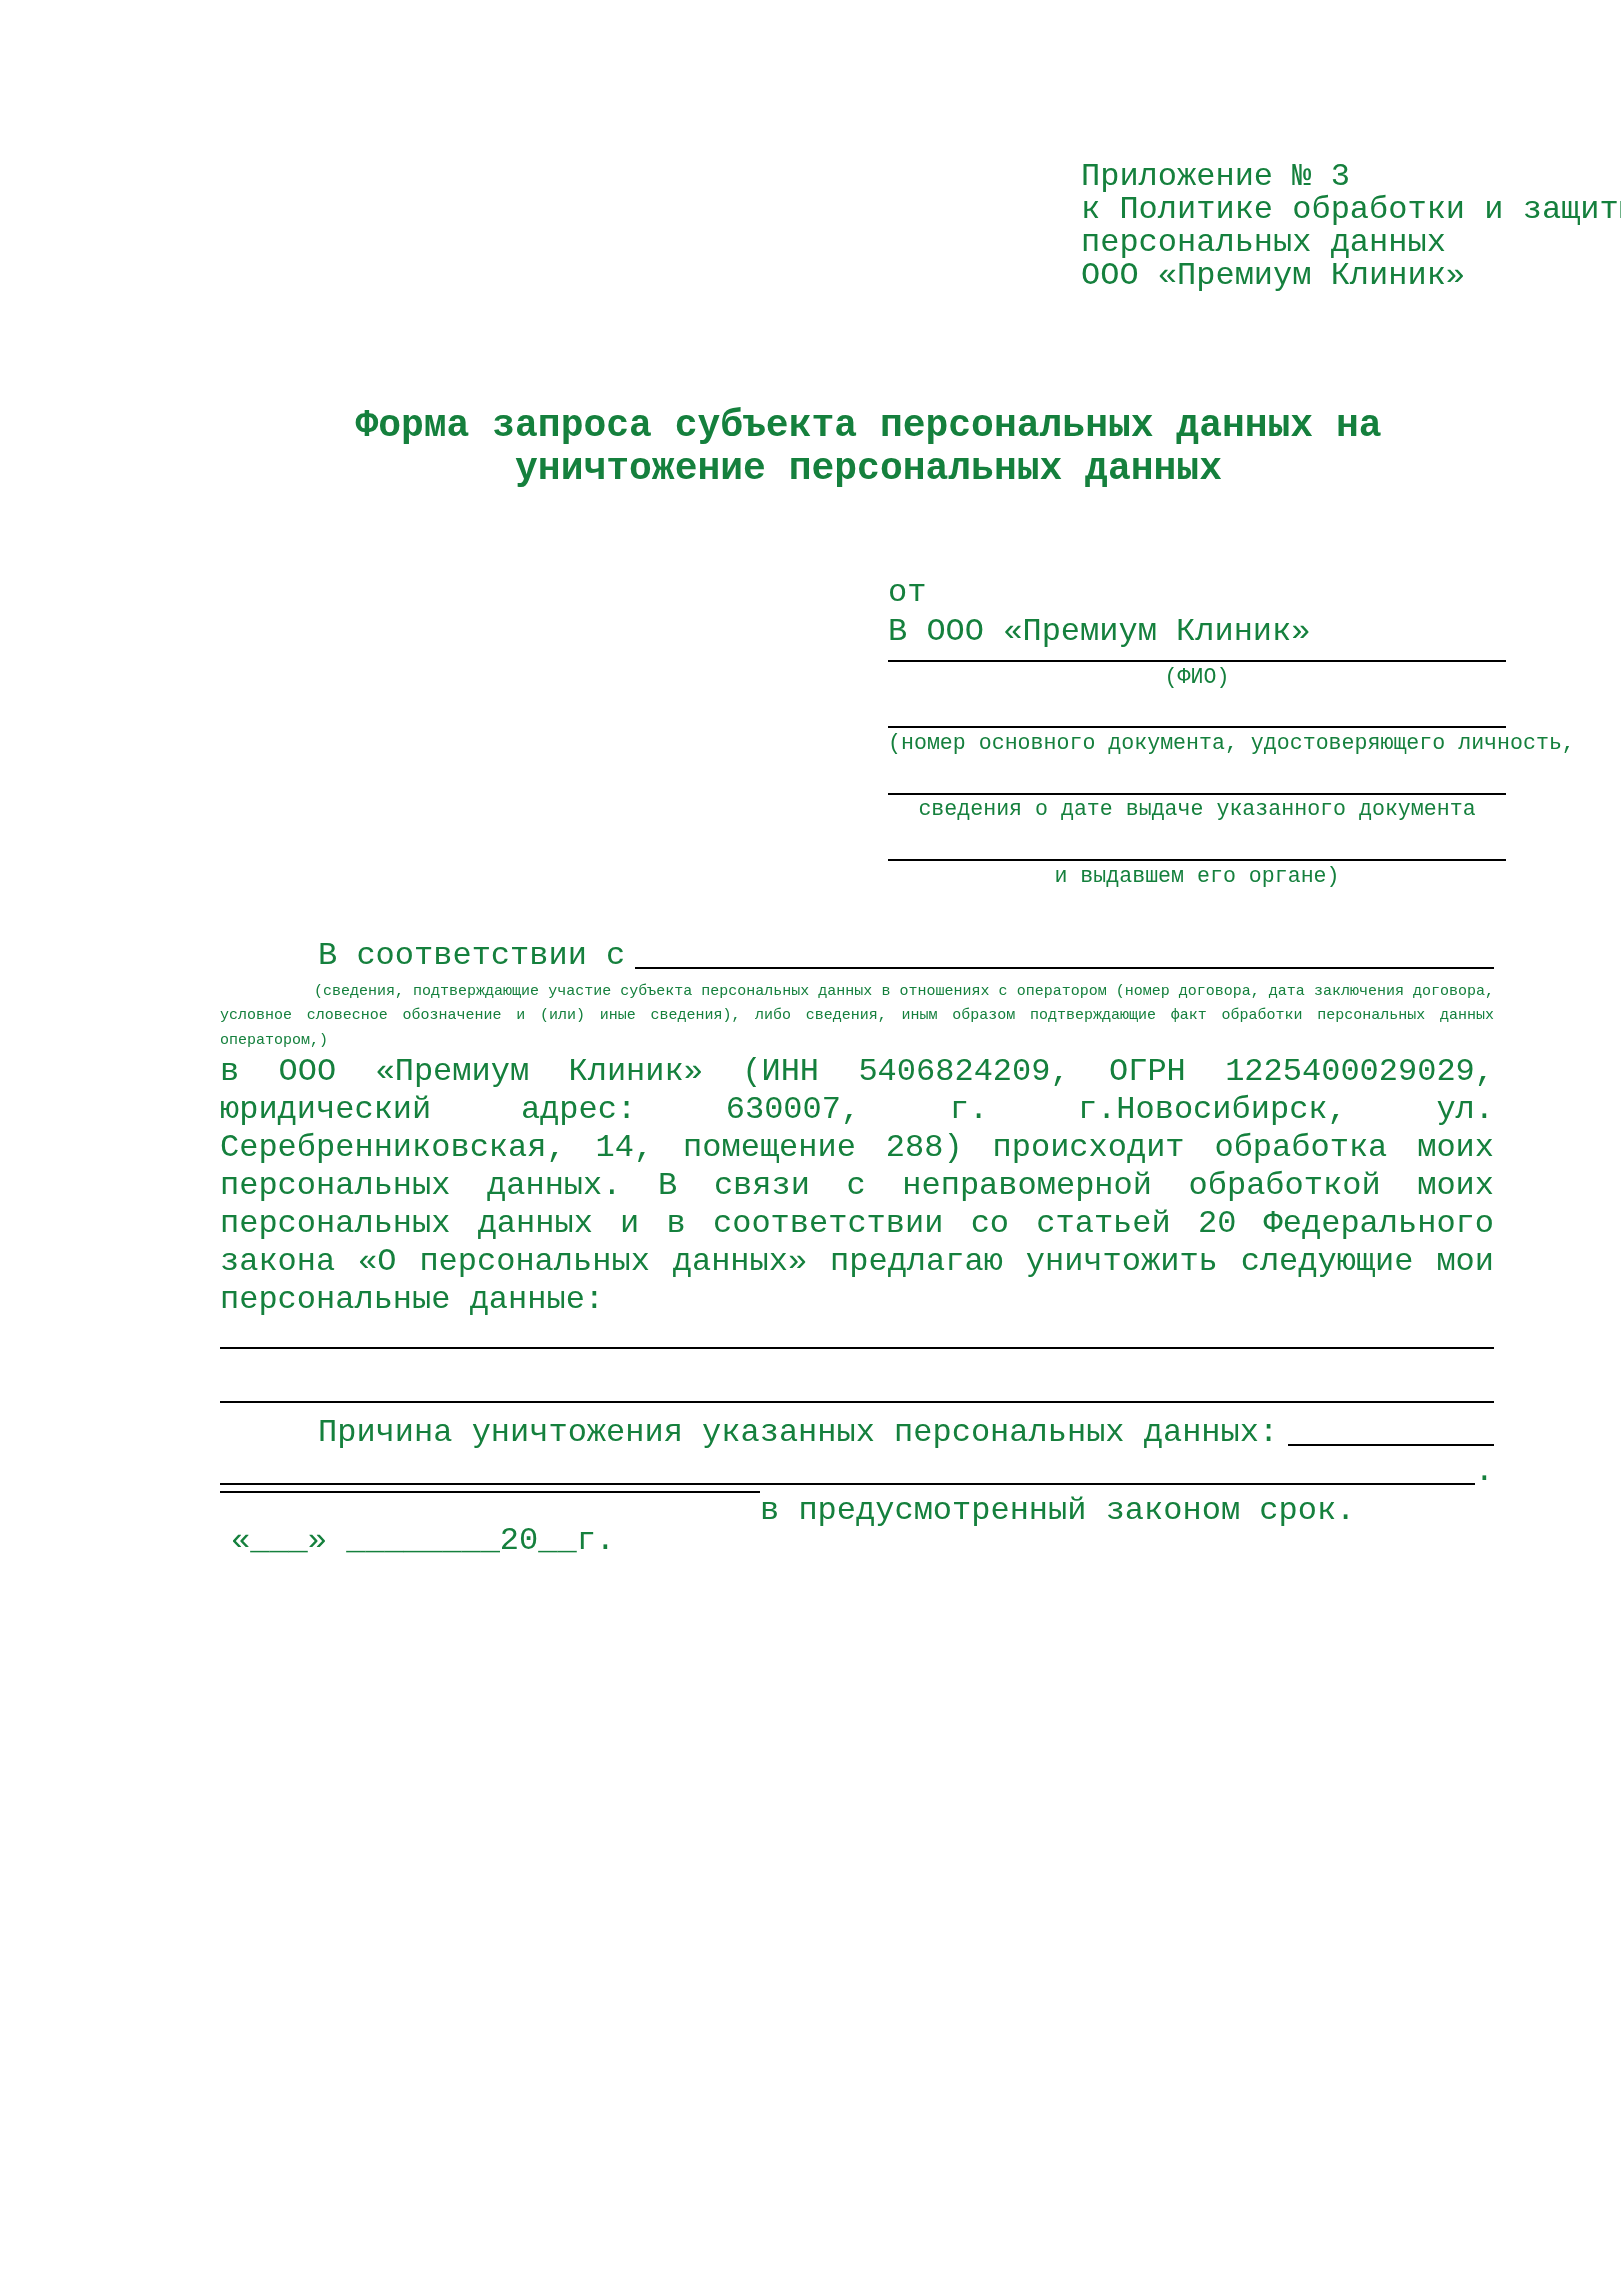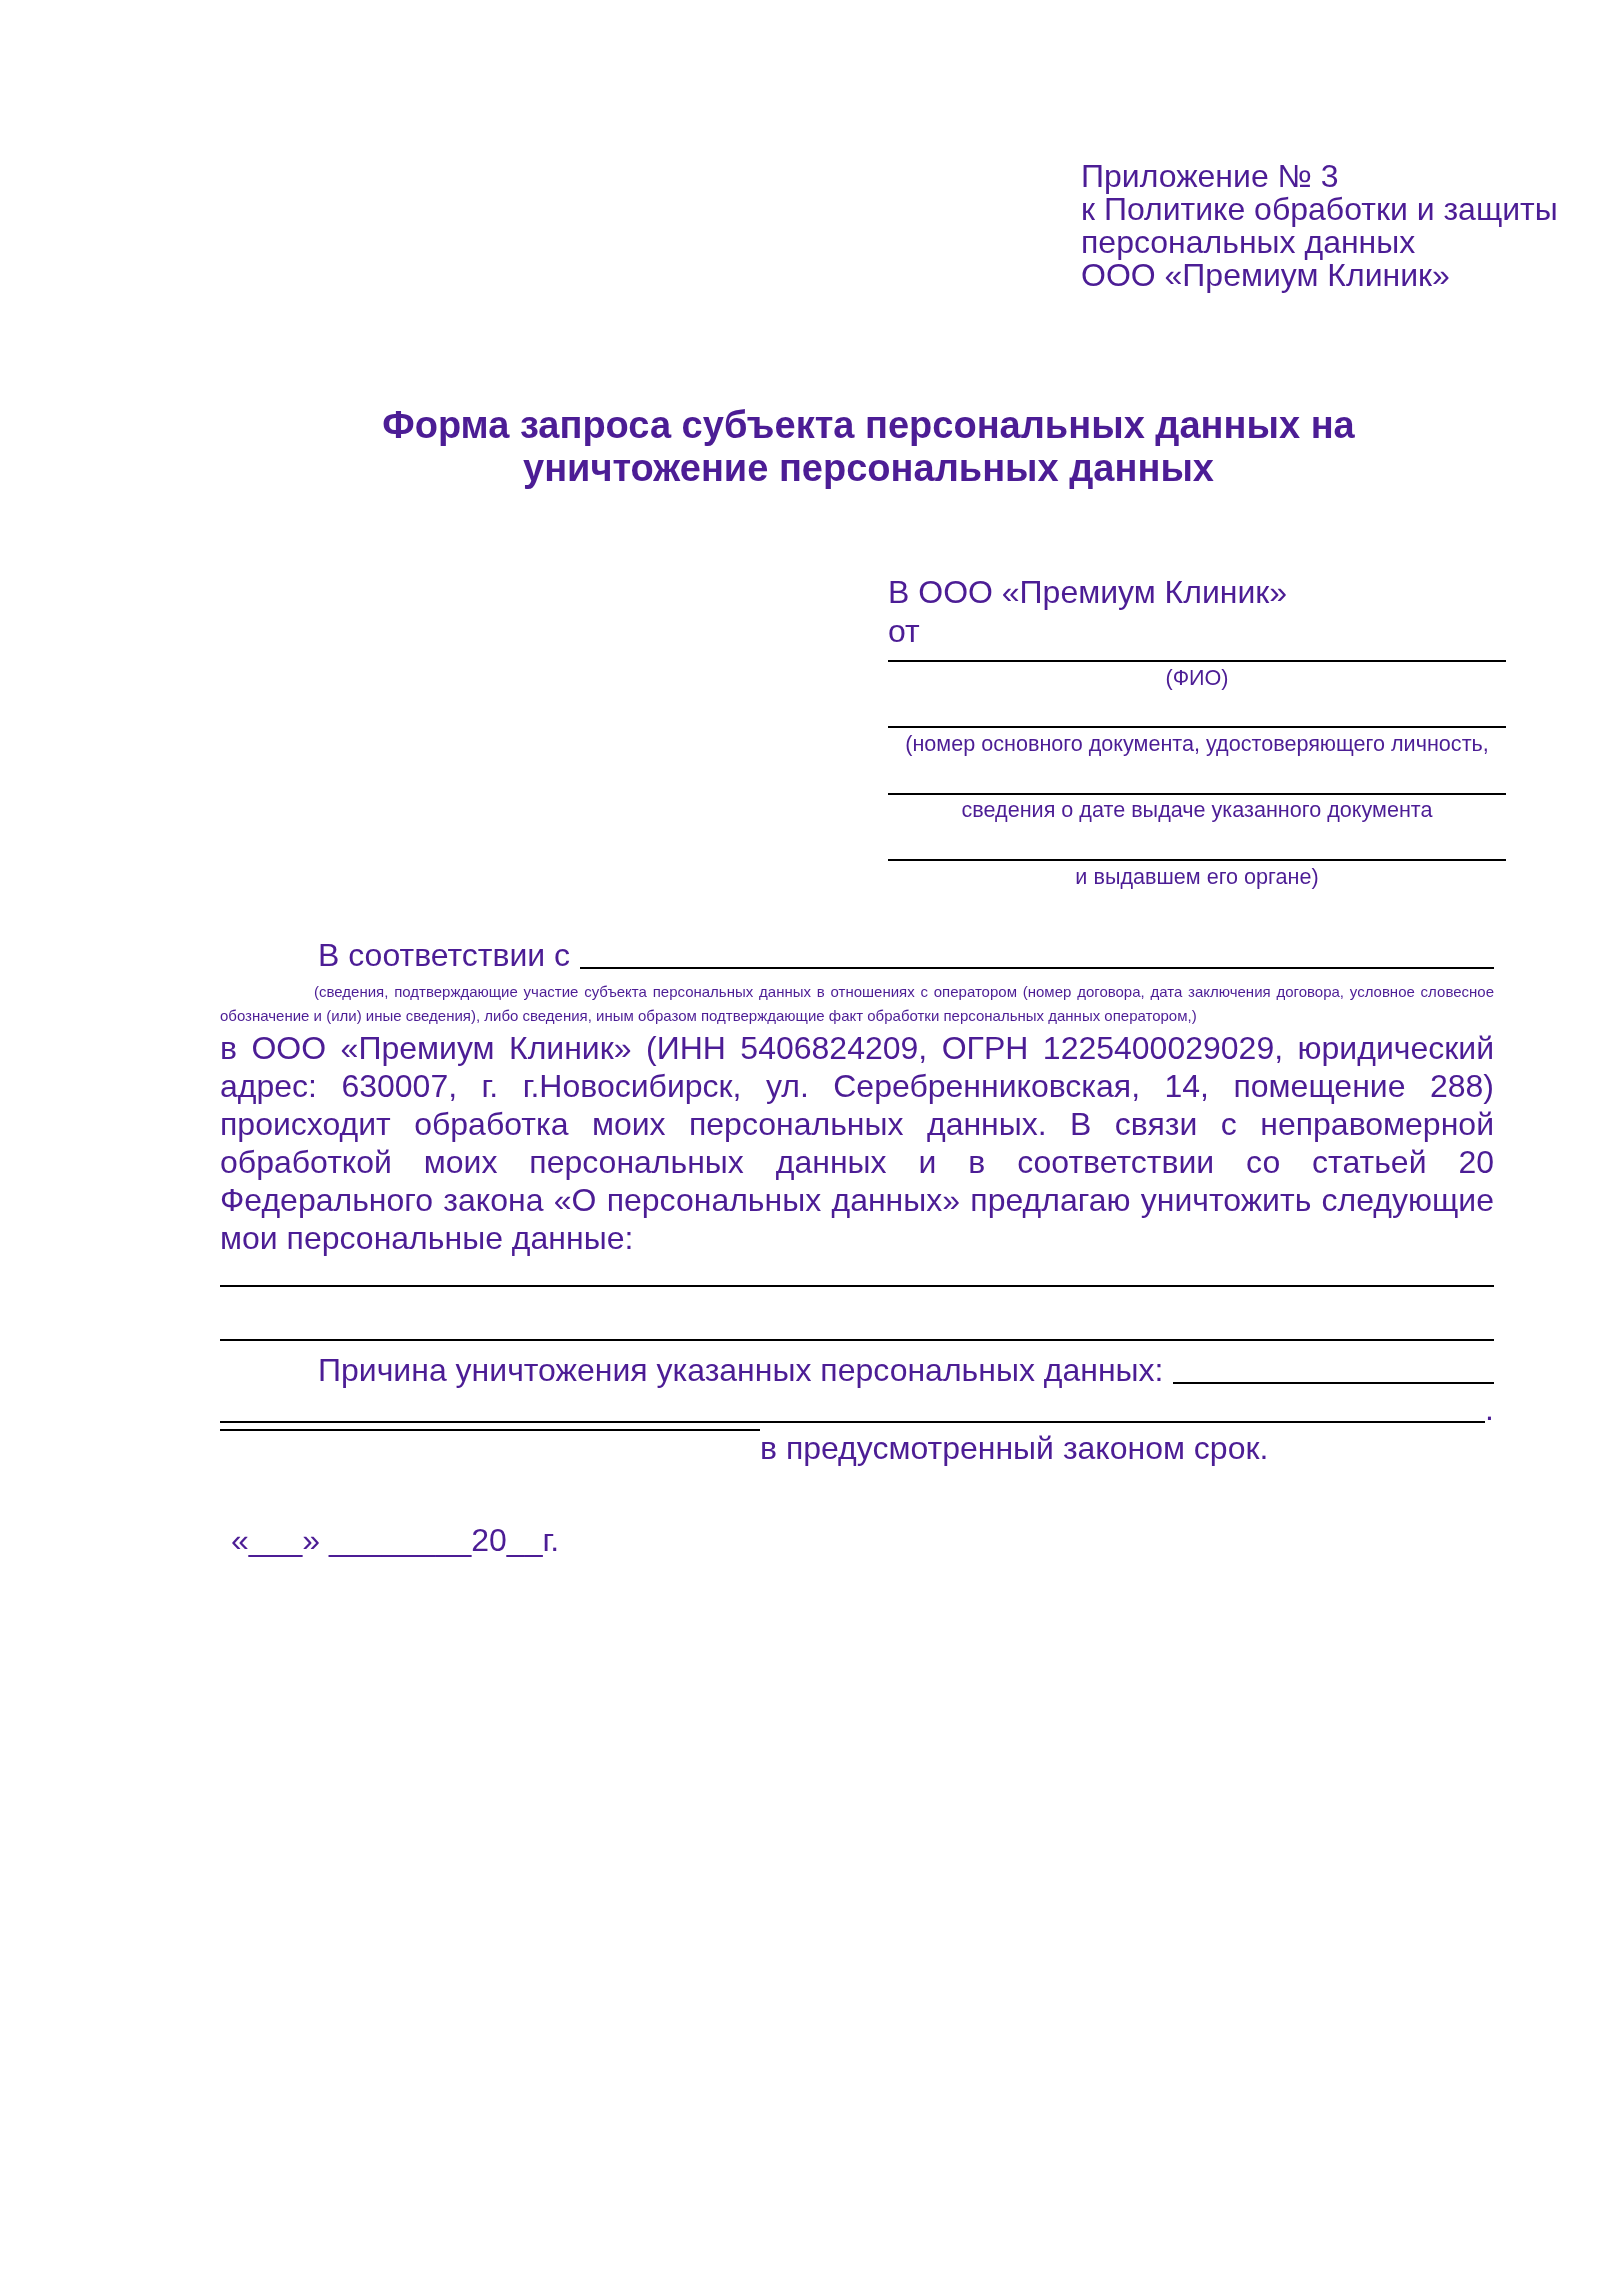--- a/index.html
+++ b/index.html
@@ -5,22 +5,22 @@
   html, body {
     margin: 0;
     padding: 0;
     background: #ffffff;
   }
   .page {
     position: relative;
     width: 1621px;
     height: 1760px;
     background: #ffffff;
-    color: #4c1d95;
-    font-family: Liberation Sans, sans-serif;
+    color: #15803d;
+    font-family: Liberation Mono, monospace;
     overflow: hidden;
   }
 
   
   .appendix {
     position: absolute;
     left: 1081px;
     top: 160px;
     font-size: 32px;
     line-height: 33px;
@@ -171,22 +171,22 @@
   <div class="appendix">
     <div>Приложение № 3</div>
     <div>к Политике обработки и защиты</div>
     <div>персональных данных</div>
     <div>ООО «Премиум Клиник»</div>
   </div>
 
   <div class="doc-title">Форма запроса субъекта персональных данных на уничтожение персональных данных</div>
 
   <div class="addressee">
+    <div>от</div>
     <div>В ООО «Премиум Клиник»</div>
-    <div>от</div>
 
     <div class="fld-line first"></div>
     <div class="fld-cap">(ФИО)</div>
 
     <div class="fld-line"></div>
     <div class="fld-cap">(номер основного документа, удостоверяющего личность,</div>
 
     <div class="fld-line"></div>
     <div class="fld-cap">сведения о дате выдаче указанного документа</div>
 

